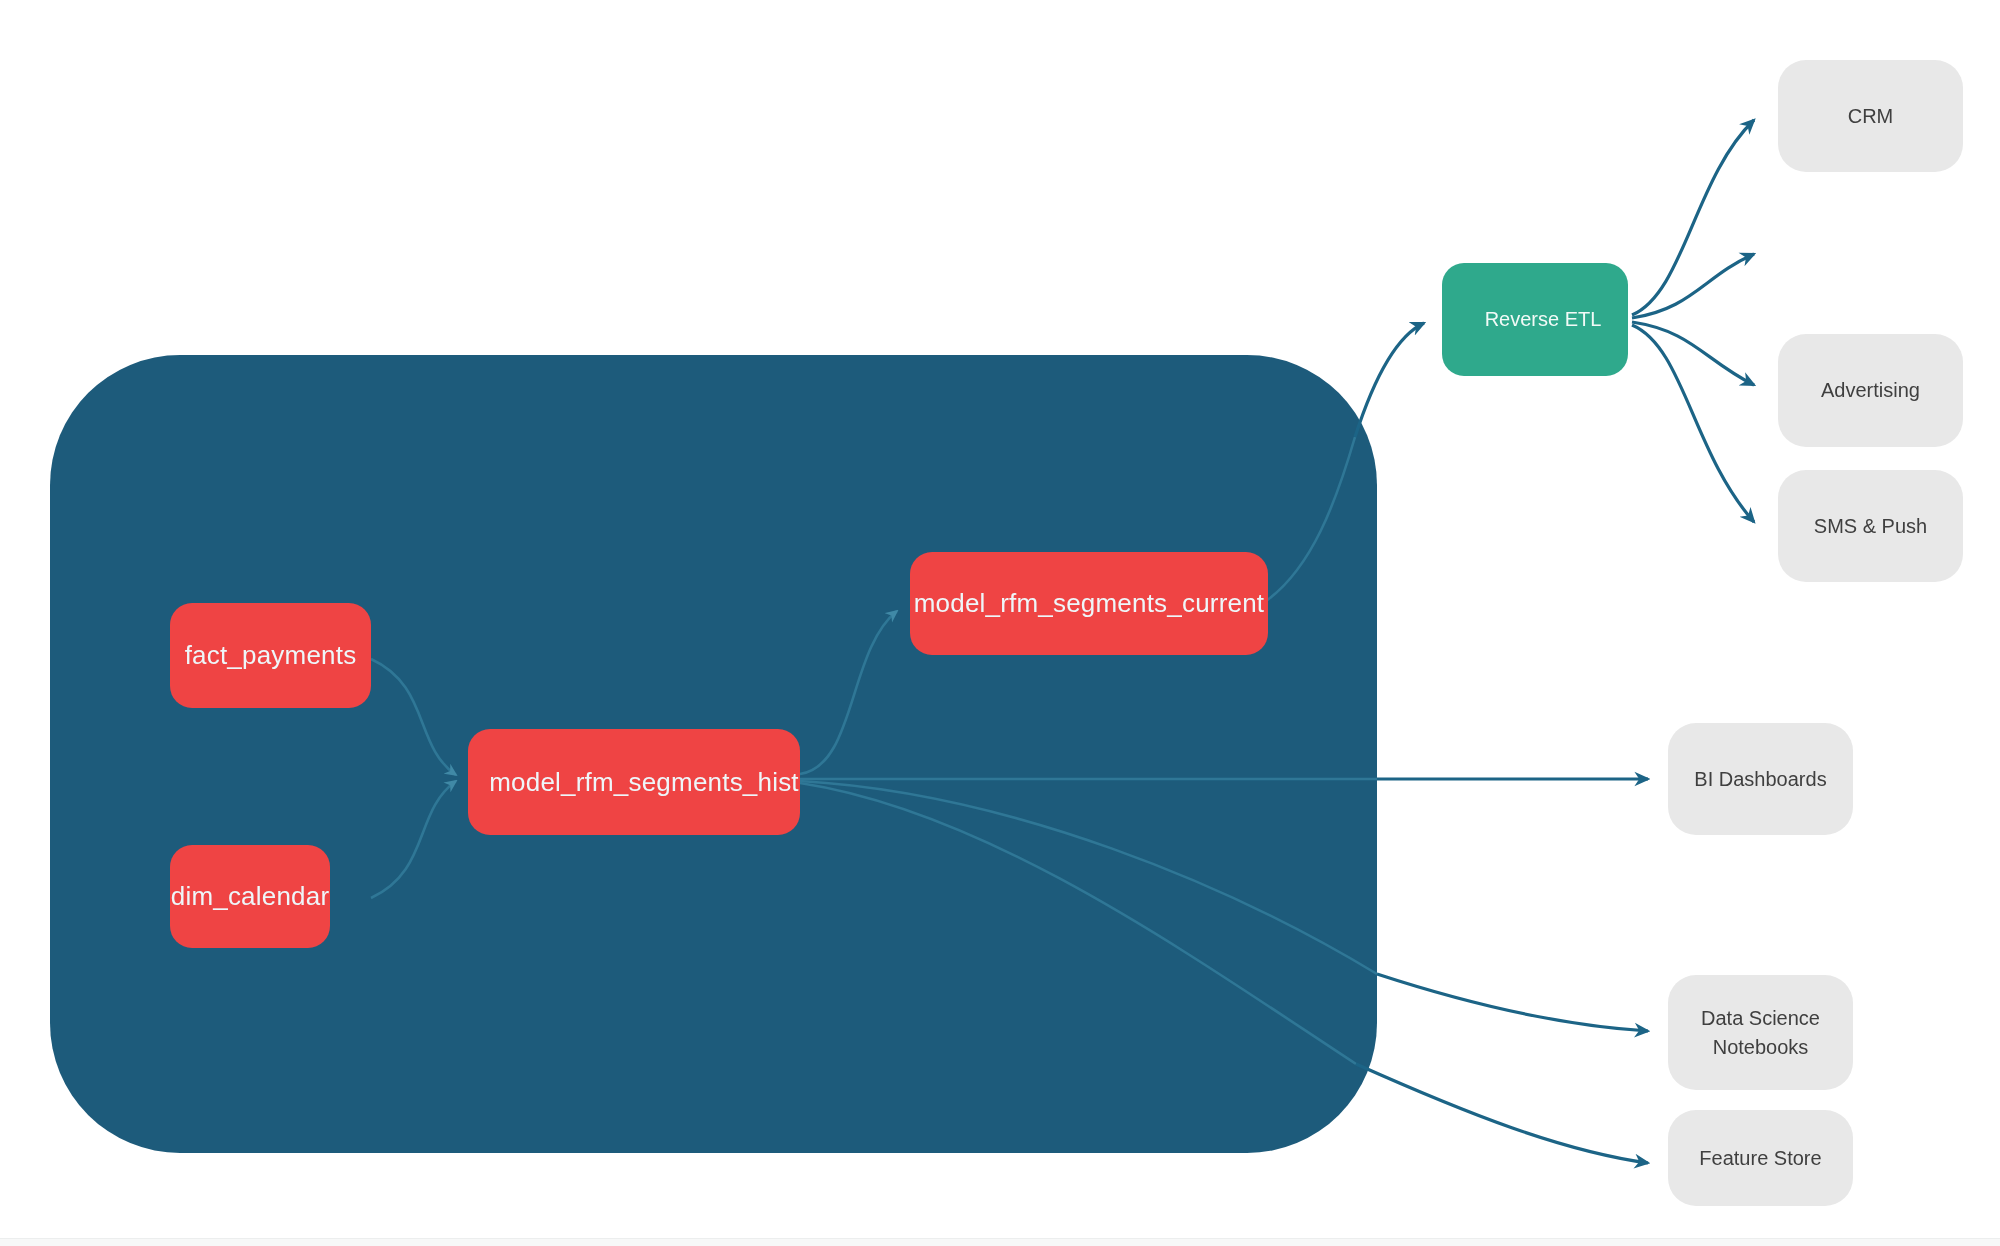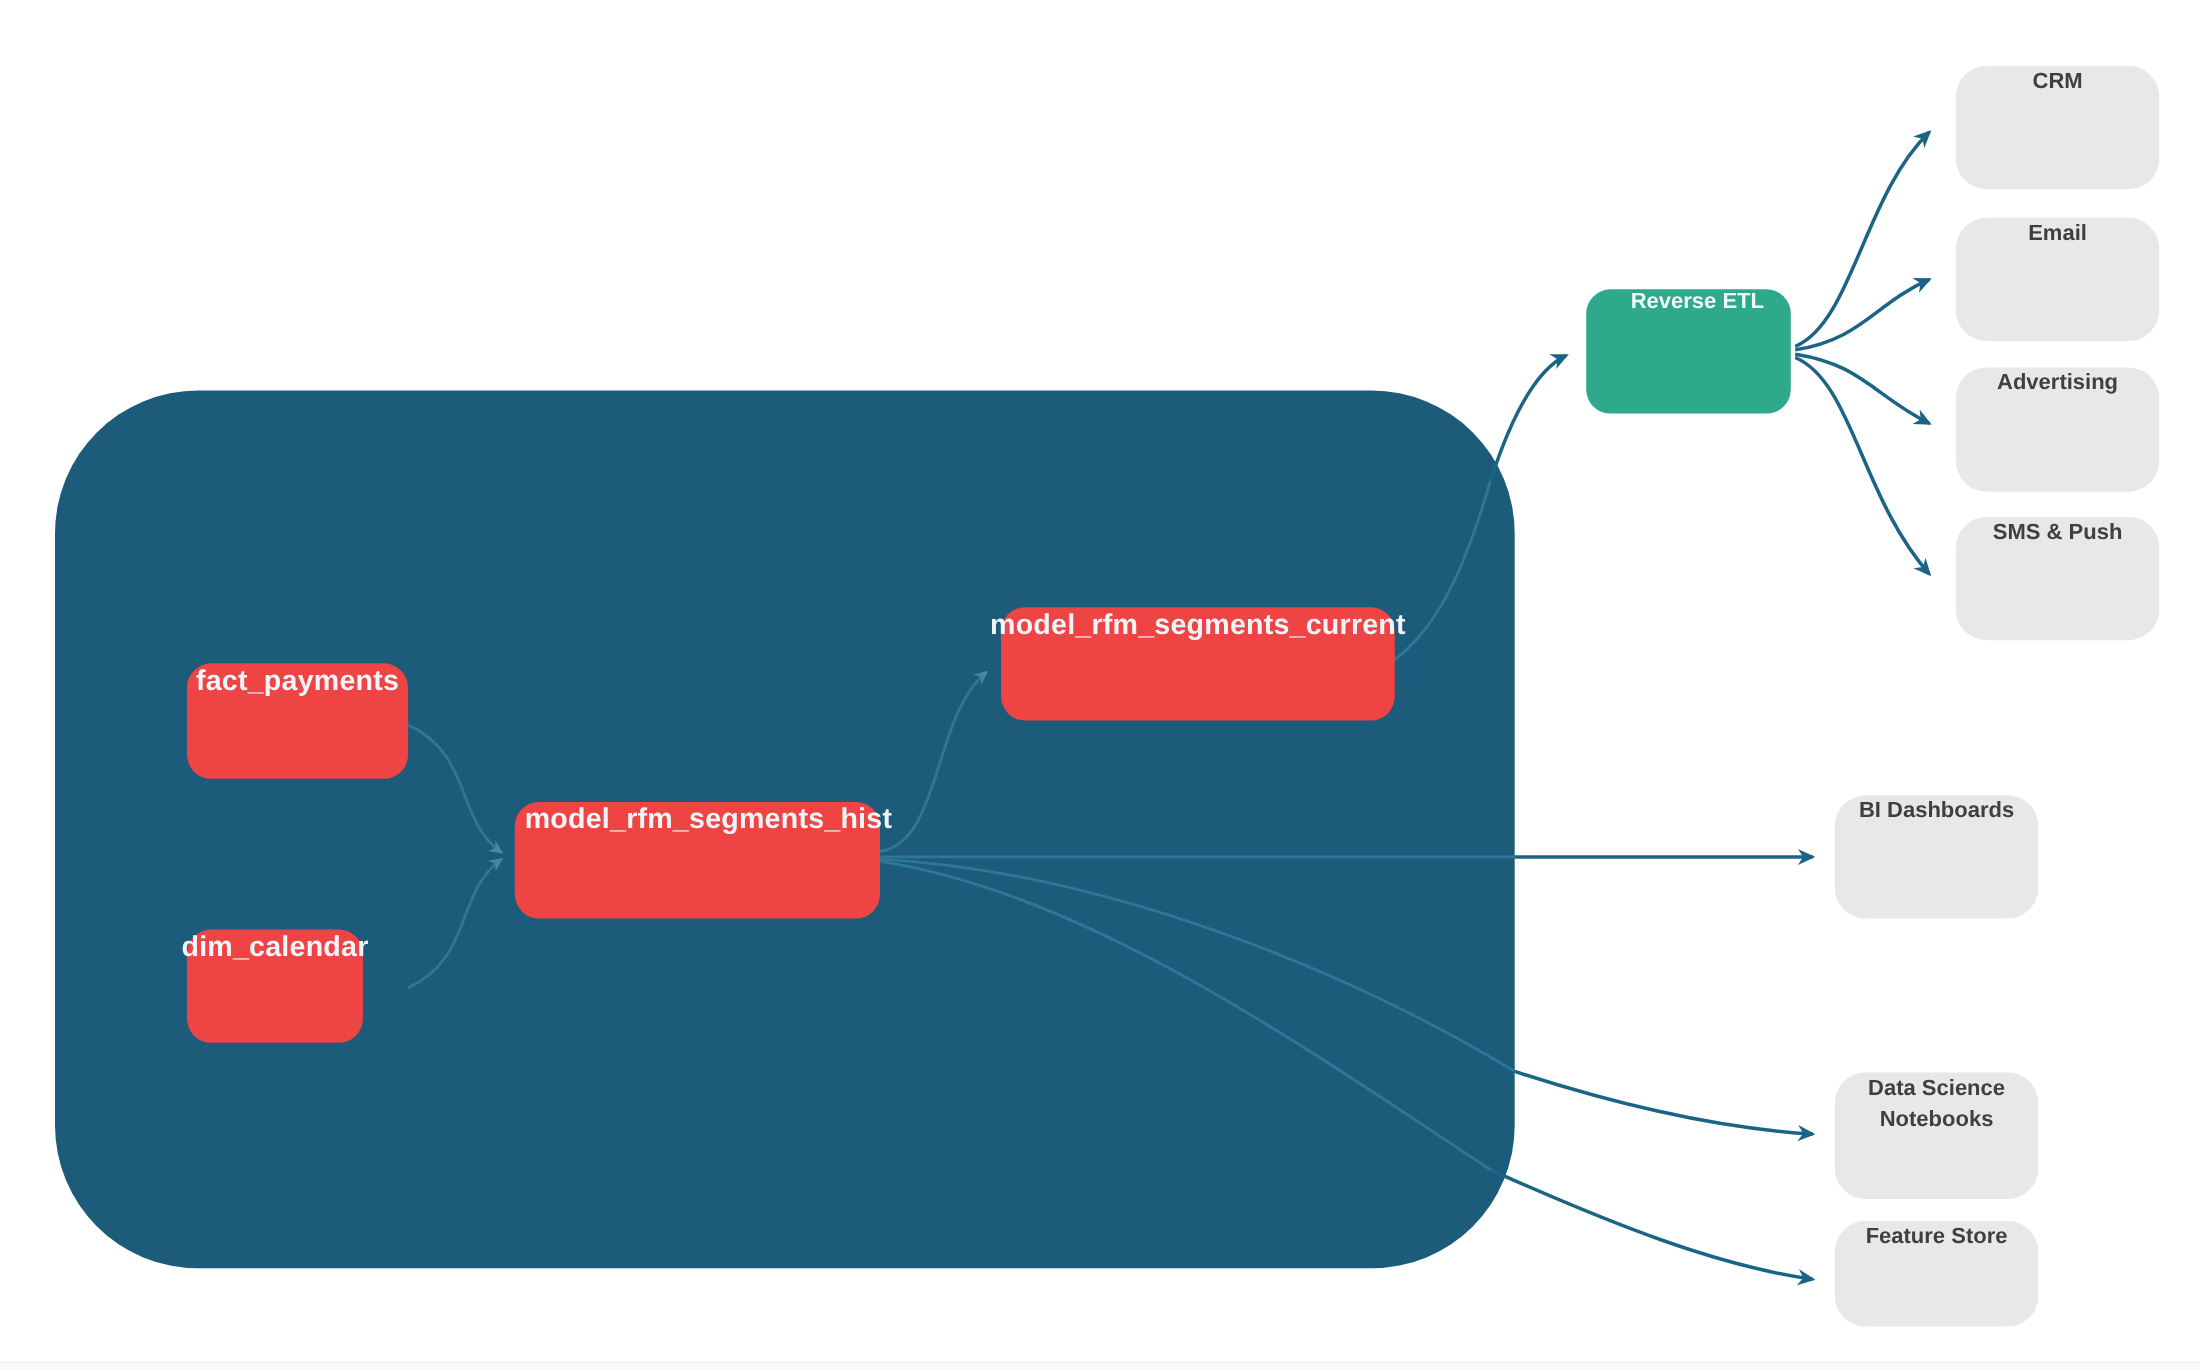--- a/index.html
+++ b/index.html
@@ -13,22 +13,22 @@
   .logo-text{font-size:72px;font-weight:800;letter-spacing:-2px;color:#131313;line-height:92px;}
   
   .warehouse{
     position:absolute;left:50px;top:355px;width:1327px;height:798px;
     background:#1d5b7b;border-radius:130px;
   }
   
   .edges{position:absolute;left:0;top:0;width:2000px;height:1246px;pointer-events:none;}
   
   .node{
-    position:absolute;display:flex;align-items:flex-start;justify-content:center;
-    text-align:center;box-sizing:border-box;font-weight:bold;
+    position:absolute;display:flex;align-items:center;justify-content:center;
+    text-align:center;box-sizing:border-box;
   }
   .model{
     background:#ef4444;border-radius:22px;color:#eef6f9;font-size:26px;letter-spacing:.2px;
   }
   .n-fact{left:170px;top:603px;width:201px;height:105px;}
   .n-dim{left:170px;top:845px;width:160px;height:103px;}
   .n-hist{left:468px;top:729px;width:332px;height:106px;padding-left:20px;}
   .n-current{left:910px;top:552px;width:358px;height:103px;}
   .n-retl{
     left:1442px;top:263px;width:186px;height:113px;background:#2fa98c;
@@ -104,23 +104,20 @@
     <span>model_rfm_segments_current</span>
   </div>
 
   <div class="node n-retl">
     <span>Reverse ETL</span>
   </div>
 
   <div class="node dest n-crm">
     <span>CRM</span>
   </div>
-  <div class="node dest n-email">
-    <span>Email</span>
-  </div>
   <div class="node dest n-adv">
     <span>Advertising</span>
   </div>
   <div class="node dest n-sms">
     <span>SMS &amp; Push</span>
   </div>
   <div class="node dest n-bi">
     <span>BI Dashboards</span>
   </div>
   <div class="node dest n-ds">

